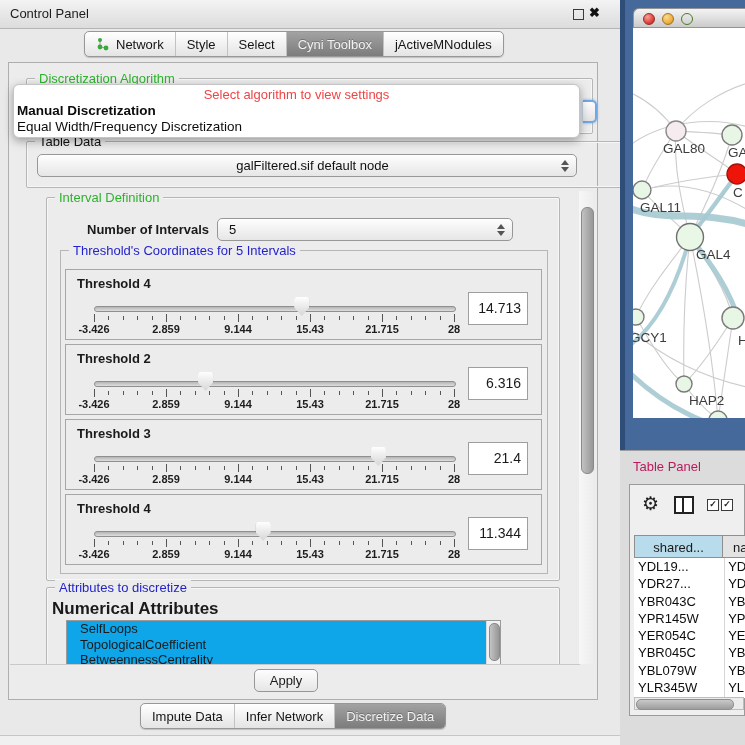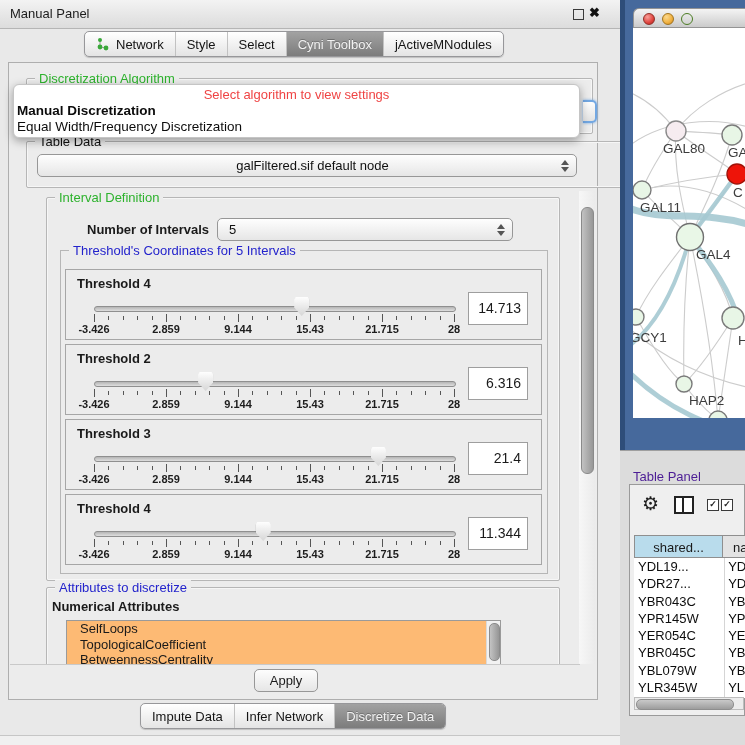--- a/index.html
+++ b/index.html
@@ -52,22 +52,22 @@
              clip-path:polygon(10% 0,90% 0,100% 15%,100% 55%,50% 100%,0 55%,0 15%);filter:drop-shadow(0 0 1px #777);}
   .th-ticks{position:absolute;left:28px;top:44px;width:360px;height:9px;}
   .tick{position:absolute;width:1px;background:#555;}
   .tick.minor{top:2px;height:4px;}
   .tick.major{top:0;height:8px;}
   .th-ticklabels{position:absolute;left:28px;top:53px;width:360px;height:12px;}
   .tlabel{position:absolute;width:56px;margin-left:-28px;text-align:center;font-size:11px;font-weight:bold;color:#1d1d1d;}
   .th-value{position:absolute;left:402px;top:22px;width:60px;height:33px;background:#fff;border:1px solid #9e9e9e;
             font-size:14px;text-align:right;line-height:31px;padding-right:6px;box-sizing:border-box;}
   #attr-group{left:36px;top:396px;width:512px;height:95px;}
-  #attr-sub{position:absolute;left:5px;top:11px;font-weight:bold;font-size:13px;}
-  #attr-list{position:absolute;left:19px;top:32px;width:433px;height:60px;background:#fdba74;border:1px solid #9a9a9a;overflow:hidden;}
+  #attr-sub{position:absolute;left:5px;top:11px;font-weight:bold;font-size:17px;}
+  #attr-list{position:absolute;left:19px;top:32px;width:433px;height:60px;background:#0ea5e9;border:1px solid #9a9a9a;overflow:hidden;}
   .attr-item{height:15.5px;line-height:15.5px;padding-left:13px;font-size:13px;}
   #attr-vscroll{position:absolute;right:0;top:0;width:13px;height:100%;background:#f2f2f2;border-left:1px solid #dadada;}
   #attr-vthumb{position:absolute;left:2px;top:2px;width:9px;height:36px;border-radius:5px;
                background:linear-gradient(90deg,#c3c3c3,#969696);border:1px solid #8c8c8c;}
   #panel-vscroll{position:absolute;left:570px;top:128px;width:16px;height:473px;background:linear-gradient(90deg,#f7f7f7,#ebebeb);}
   #panel-vthumb{position:absolute;left:2px;top:16px;width:11px;height:265px;border-radius:6px;
                 background:linear-gradient(90deg,#c2c2c2,#979797);border:1px solid #8a8a8a;}
   #apply-btn{position:absolute;left:245px;top:606px;width:64px;height:23px;border:1px solid #979797;border-radius:5px;
              background:linear-gradient(#fdfdfd,#e6e6e6);font-size:13px;text-align:center;line-height:21px;box-sizing:border-box;}
   
@@ -81,21 +81,21 @@
   #net-frame{position:absolute;left:620px;top:0;width:125px;height:450px;background:#46699c;border-left:5px solid #2e4d79;box-sizing:border-box;}
   #net-titlebar{position:absolute;left:8px;top:8px;width:112px;height:20px;background:linear-gradient(#f4f4f4,#cbcbcb);
                 border-top-left-radius:6px;border:1px solid #949494;border-right:none;box-sizing:border-box;}
   .light{position:absolute;top:4px;width:12px;height:12px;border-radius:50%;box-sizing:border-box;}
   #light-red{left:9px;background:radial-gradient(circle at 35% 30%,#f8a09a,#e0443e 60%,#a92420);border:1px solid #903028;}
   #light-yellow{left:28px;background:radial-gradient(circle at 35% 30%,#fbd98e,#f0b03f 60%,#c77f1c);border:1px solid #a2751f;}
   #light-green{left:47px;background:radial-gradient(circle at 35% 30%,#c0e794,#74bf3f 60%,#4d8d22;);border:1px solid #4c7d24;}
   #net-content{position:absolute;left:8px;top:28px;width:112px;height:390px;background:#fff;}
   #net-content svg{display:block;}
   #table-panel{position:absolute;left:620px;top:450px;width:125px;height:295px;background:#dcdcdc;border-top:1px solid #9f9f9f;box-sizing:border-box;}
-  #tp-title{position:absolute;left:13px;top:18px;font-size:13px;color:#4c1d95;}
+  #tp-title{position:absolute;left:13px;top:8px;font-size:13px;color:#be185d;}
   #tp-inner{position:absolute;left:9px;top:33px;width:116px;height:232px;background:#efefef;border:1px solid #9a9a9a;box-sizing:border-box;}
   #tp-gear{position:absolute;left:12px;top:8px;font-size:19px;color:#1d1d1d;line-height:22px;}
   #tp-columns{position:absolute;left:44px;top:11px;width:20px;height:18px;border:2px solid #222;background:#fff;box-sizing:border-box;}
   #tp-columns:before{content:"";position:absolute;left:6px;top:0;width:2px;height:100%;background:#222;}
   .cbx{position:absolute;top:14px;width:10px;height:10px;border:1.5px solid #3a3a3a;background:#fff;font-size:9px;
        font-weight:bold;line-height:9px;text-align:center;color:#222;}
   #cbx1{left:77px;} #cbx2{left:91px;}
   #tp-header{position:absolute;left:4px;top:50px;height:23px;display:flex;}
   .hcell{height:23px;line-height:23px;font-size:13px;border:1px solid #8f8f8f;box-sizing:border-box;}
   #hc1{width:89px;background:#b9dcec;text-align:center;}
@@ -106,21 +106,21 @@
   .tp-c2{width:55px;padding-left:3px;overflow:hidden;white-space:nowrap;}
   #tp-hscroll{position:absolute;left:4px;top:212px;width:110px;height:13px;background:#ececec;border:1px solid #bdbdbd;box-sizing:border-box;}
   #tp-hthumb{position:absolute;left:1px;top:1px;width:96px;height:9px;border-radius:5px;
              background:linear-gradient(#c9c9c9,#9d9d9d);border:1px solid #8e8e8e;}
 </style>
 </head>
 <body>
 
 <div id="left-window">
   <div id="titlebar">
-    <span class="title">Manual Panel</span>
+    <span class="title">Control Panel</span>
     <span id="float-btn"></span>
     <span id="close-btn">✖</span>
   </div>
 
   <div id="tabbar" class="tabbar">
       <div class="tab">
         <span class="neticon"><svg width="14" height="14" viewBox="0 0 14 14">
             <line x1="4" y1="3" x2="4" y2="10" stroke="#999" stroke-width="1"></line>
             <line x1="4" y1="10" x2="10" y2="11" stroke="#999" stroke-width="1"></line>
             <circle cx="4" cy="3" r="2" fill="#3aa83a"></circle>

